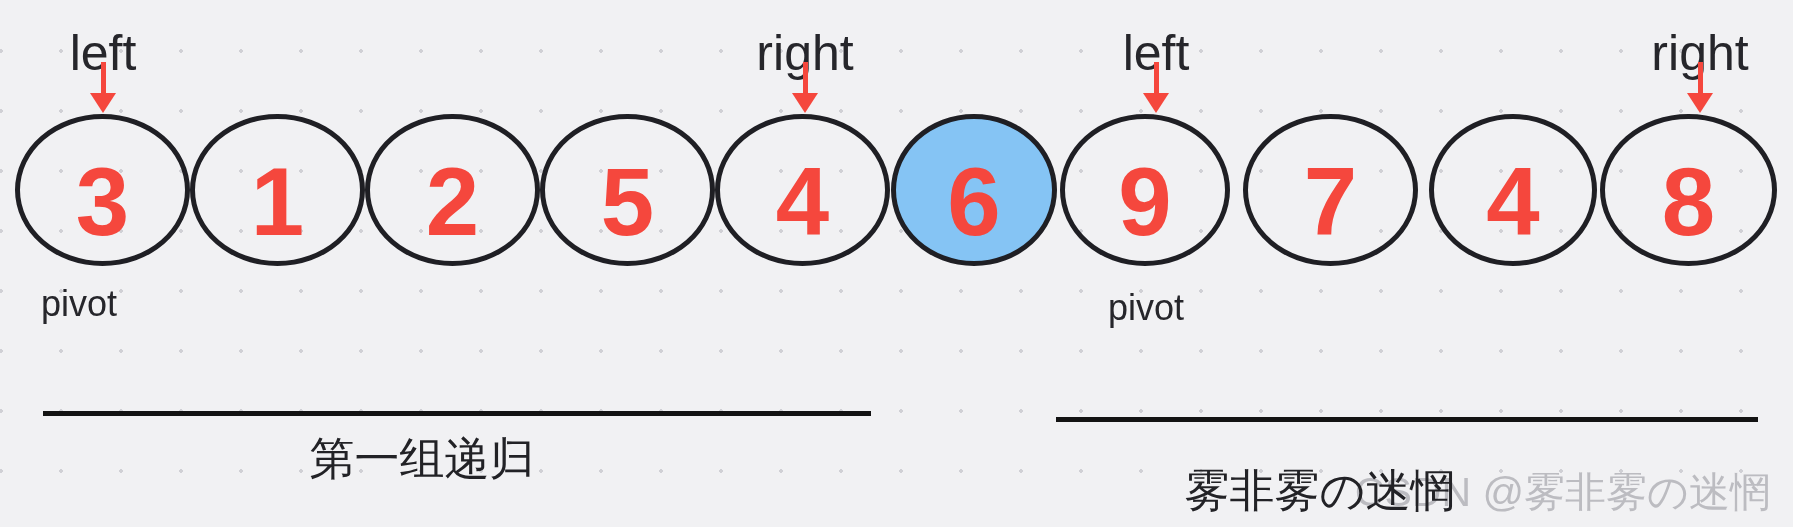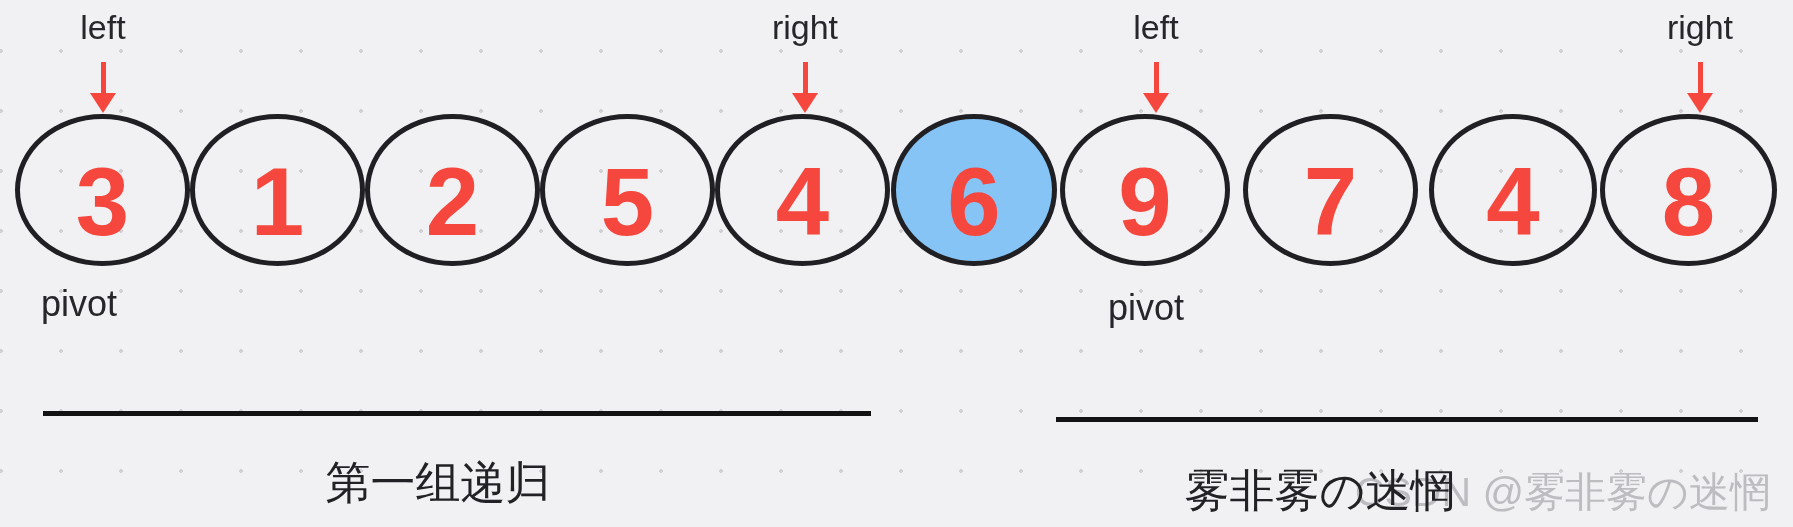--- a/index.html
+++ b/index.html
@@ -23,23 +23,23 @@
     display:flex;align-items:center;justify-content:center;
   }
   .cell.highlight{background:var(--hl,#85c4f4);}
   .cell .num{
     color:var(--red,#f5473d);
     font-size:96px;font-weight:600;line-height:1;
     transform:translateY(12px);
   }
   .pointer{position:absolute;top:0;width:0;height:0;}
   .pointer .plabel{
-    position:absolute;top:10px;left:0;
+    position:absolute;top:28px;left:0;
     transform:translateX(-50%);
-    font-size:34px;line-height:1;color:var(--txt,#26262b);
+    font-size:50px;line-height:1;color:var(--txt,#26262b);
     white-space:nowrap;
   }
   .pointer .aline{
     position:absolute;left:-2.5px;top:62px;
     width:5px;height:33px;background:var(--red,#f5473d);
   }
   .pointer .ahead{
     position:absolute;left:-13px;top:93px;
     width:0;height:0;
     border-left:13px solid transparent;
@@ -70,21 +70,21 @@
 <div id="stage">
 
   <div class="pivot" style="left:41px;">pivot</div>
 
   <div class="pivot" style="left:1108px;top:290px;">pivot</div>
 
   <div class="divider" style="left:43px;top:411px;width:828px;"></div>
 
   <div class="divider" style="left:1056px;top:417px;width:702px;"></div>
 
-  <div class="group-label" style="left:422px;top:460px;margin-left:16px;">第一组递归</div>
+  <div class="group-label" style="left:422px;top:436px;">第一组递归</div>
 
   <div class="group-label" style="left:1320px;top:468px;">雾非雾の迷惘</div>
 
   <div class="watermark">CSDN @雾非雾の迷惘</div>
 <div class="cell" style="left: 15px; width: 175px;">
       <span class="num">3</span>
     </div>
     <div class="cell" style="left: 190px; width: 175px;">
       <span class="num">1</span>
     </div>

